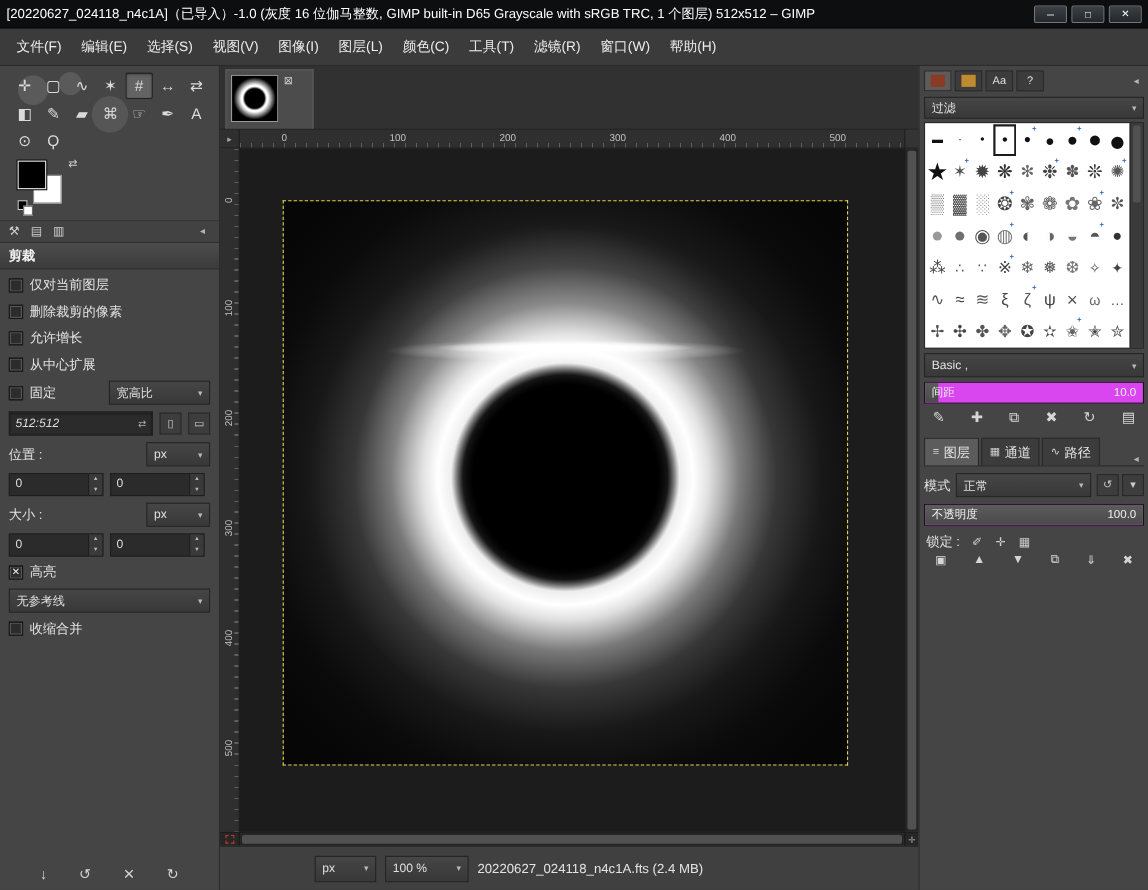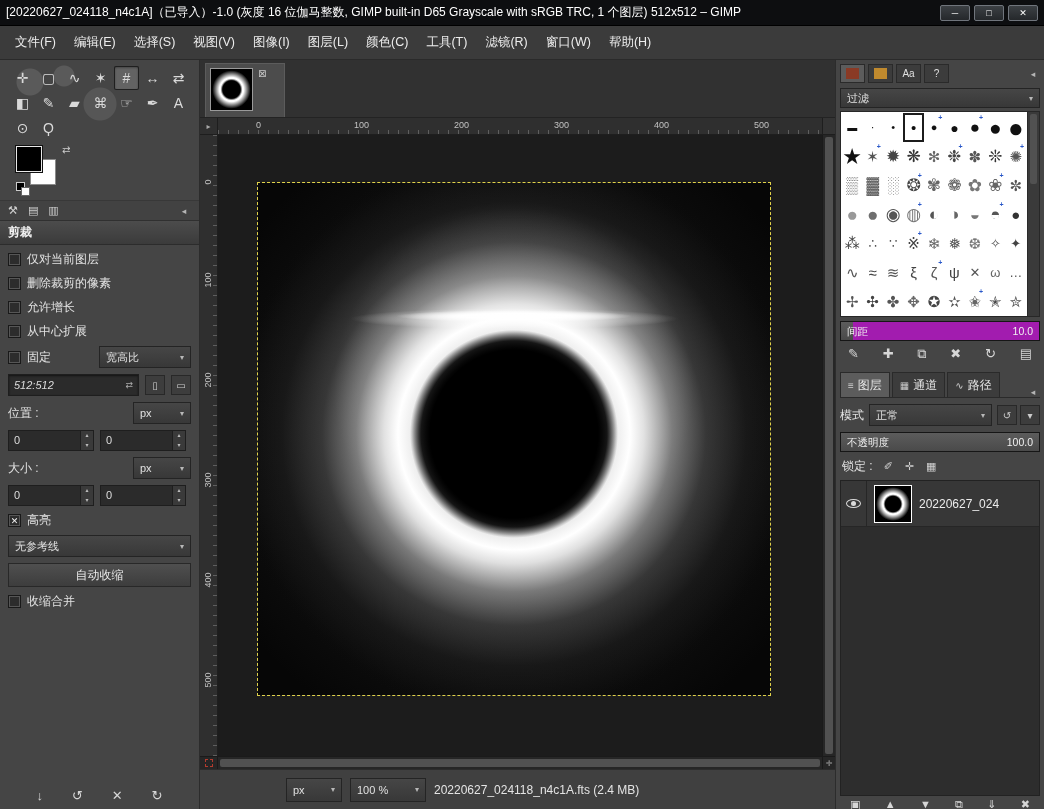--- a/index.html
+++ b/index.html
@@ -22,21 +22,21 @@
   .grow { flex:1; }
   .lbl { font-size:12px; color:#e2e2e2; }
   
   .dd { display:flex; align-items:center; height:22px; background:linear-gradient(#464646,#383838); border:1px solid #242424; padding:0 6px; font-size:11px; color:#e0e0e0; }
   .dd::after { content:"▾"; margin-left:auto; padding-left:5px; font-size:8px; color:#b8b8b8; }
   .entry { height:22px; background:#2b2b2b; border:1px solid #1e1e1e; box-shadow:inset 0 1px 2px rgba(0,0,0,.55); display:flex; align-items:center; padding:0 5px; font-size:11px; color:#ddd; }
   .entry.italic span:first-child { font-style:italic; }
   .entry-icon { margin-left:auto; font-size:9px; color:#aaa; }
   .cb { width:13px; height:13px; flex:none; background:#2c2c2c; border:1px solid #191919; box-shadow:inset 0 0 0 1px #565656; display:inline-flex; align-items:center; justify-content:center; font-size:9px; color:#f2f2f2; }
   .cb.checked::after { content:"✕"; }
-  .slider { position:relative; height:20px; background:#a21caf; border:1px solid #161616; overflow:hidden; }
+  .slider { position:relative; height:20px; background:#d946ef; border:1px solid #161616; overflow:hidden; }
   .slider .fill { position:absolute; top:0; left:0; bottom:0; background:linear-gradient(#5c5c5c,#4a4a4a); }
   .slider .s-lab { position:absolute; left:6px; top:0; line-height:18px; font-size:10.5px; color:#f0f0f0; }
   .slider .s-val { position:absolute; right:6px; top:0; line-height:18px; font-size:10.5px; color:#f0f0f0; }
   .spin { display:flex; width:86px; height:21px; background:#2b2b2b; border:1px solid #1e1e1e; }
   .spin .v { flex:1; line-height:19px; padding:0 5px; font-size:11px; color:#ddd; }
   .spin .btns { width:13px; border-left:1px solid #1e1e1e; display:flex; flex-direction:column; }
   .spin .btns i { flex:1; font-style:normal; font-size:6px; line-height:9px; text-align:center; color:#bbb; background:#3a3a3a; }
   .spin .btns i.up::after { content:"▴"; }
   .spin .btns i.dn::after { content:"▾"; }
   .btn { height:24px; background:linear-gradient(#4f4f4f,#3d3d3d); border:1px solid #282828; display:flex; align-items:center; justify-content:center; font-size:12px; color:#e8e8e8; }
@@ -320,21 +320,20 @@
         <div class="row">
           <span class="cb checked"></span>
           <span class="lbl">高亮</span>
         </div>
 
 
         <div class="dd">
             <span>无参考线</span>
           </div>
 
-        <div class="btn">自动收缩</div>
 
         <div class="row">
           <span class="cb"></span>
           <span class="lbl">收缩合并</span>
         </div>
 
         <div class="grow"></div>
 
         <div class="panel-footer">
           <span class="action-icon">↓</span>
@@ -744,20 +743,23 @@
               <span style="font-size: 15px; color: rgb(85, 85, 85);">✮</span>
               <span class="plus"></span>
             </span>
 
         </div>
         <div class="brush-scroll">
           <div class="sthumb"></div>
         </div>
       </div>
 
+      <div class="dd group-dd">
+          <span>Basic ,</span>
+        </div>
 
       <div class="slider spacing-row">
         <div class="fill" style="width: 6%;"></div>
         <span class="s-lab">间距</span>
         <span class="s-val">10.0</span>
       </div>
 
       <div class="brush-actions">
         <span class="action-icon">✎</span>
           <span class="action-icon">✚</span>
@@ -807,31 +809,20 @@
 
       <div class="lock-row">
         <span class="lbl">锁定 :</span>
         <span style="display:flex;gap:12px">
           <span class="mini-icon">✐</span>
             <span class="mini-icon">✛</span>
             <span class="mini-icon">▦</span>
         </span>
       </div>
 
-      <div class="layer-list">
-
-          <div class="layer-row">
-            <span class="eye-cell">
-              <span class="eye"></span>
-            </span>
-            <span class="layer-thumb mini-hole"></span>
-            <span class="layer-name">20220627_024</span>
-          </div>
-
-      </div>
 
       <div class="layer-actions">
         <span class="action-icon">▣</span>
           <span class="action-icon">▲</span>
           <span class="action-icon">▼</span>
           <span class="action-icon">⧉</span>
           <span class="action-icon">⇓</span>
           <span class="action-icon">✖</span>
       </div>
     </div>

